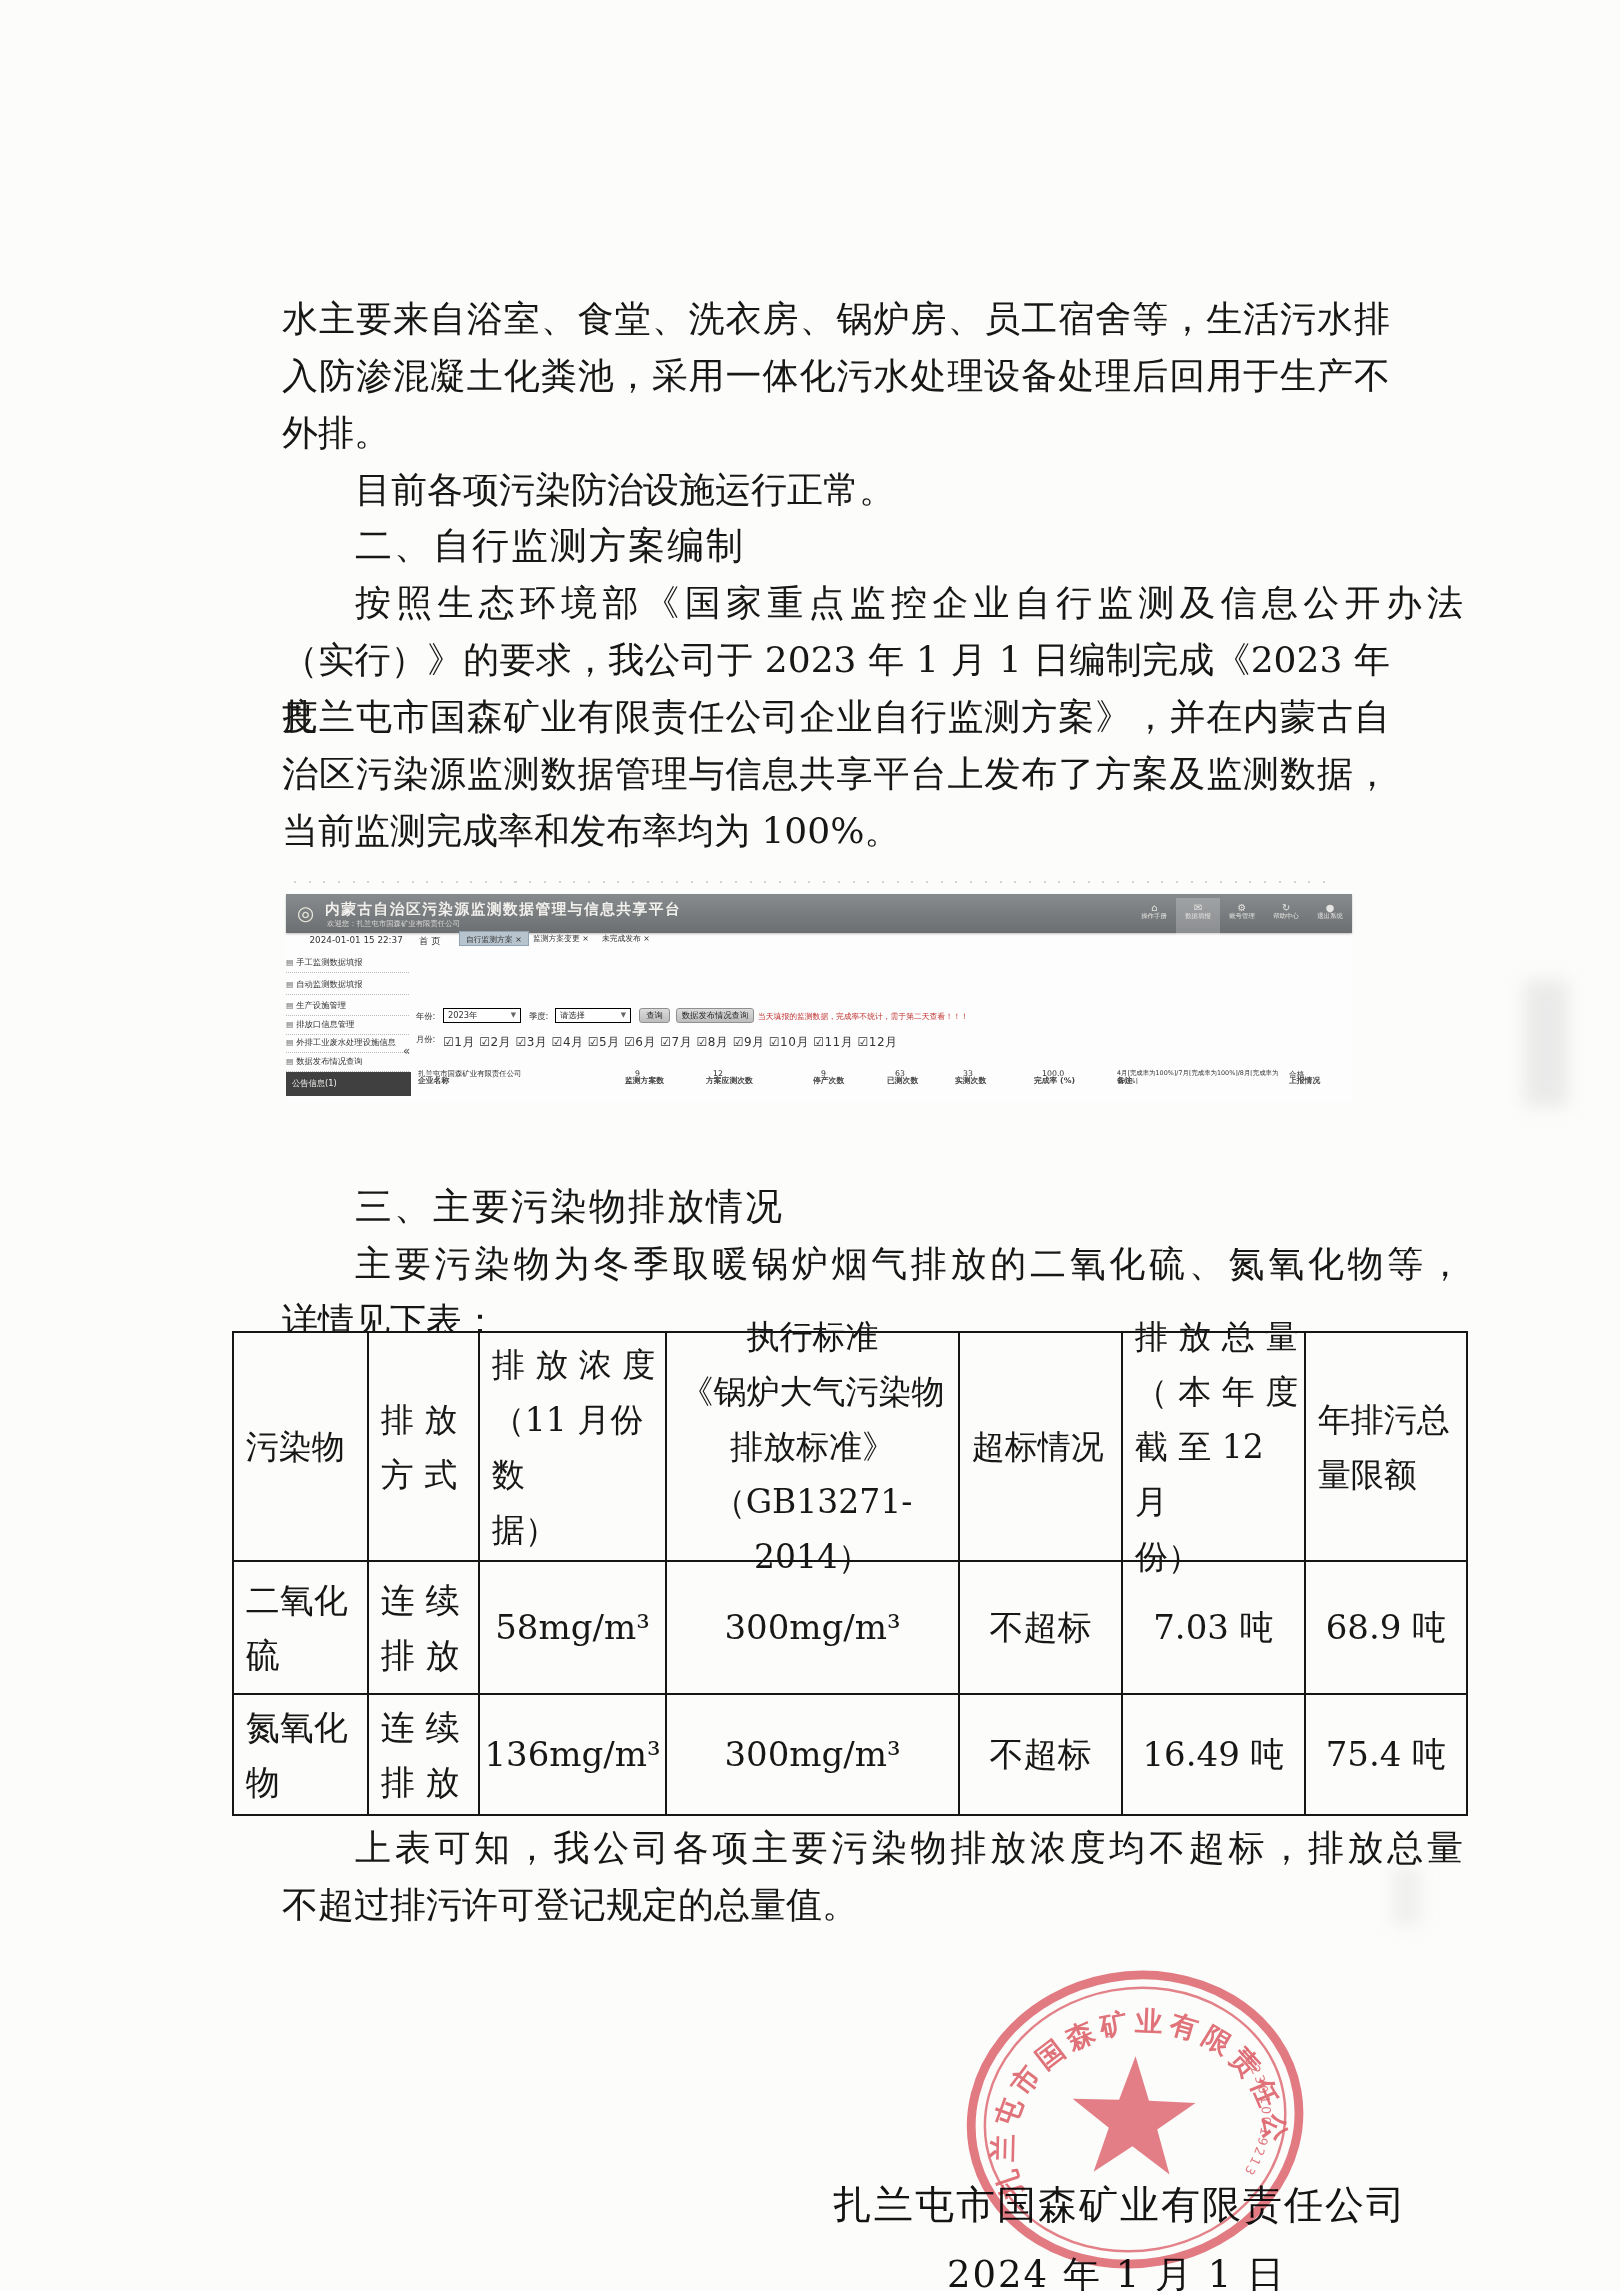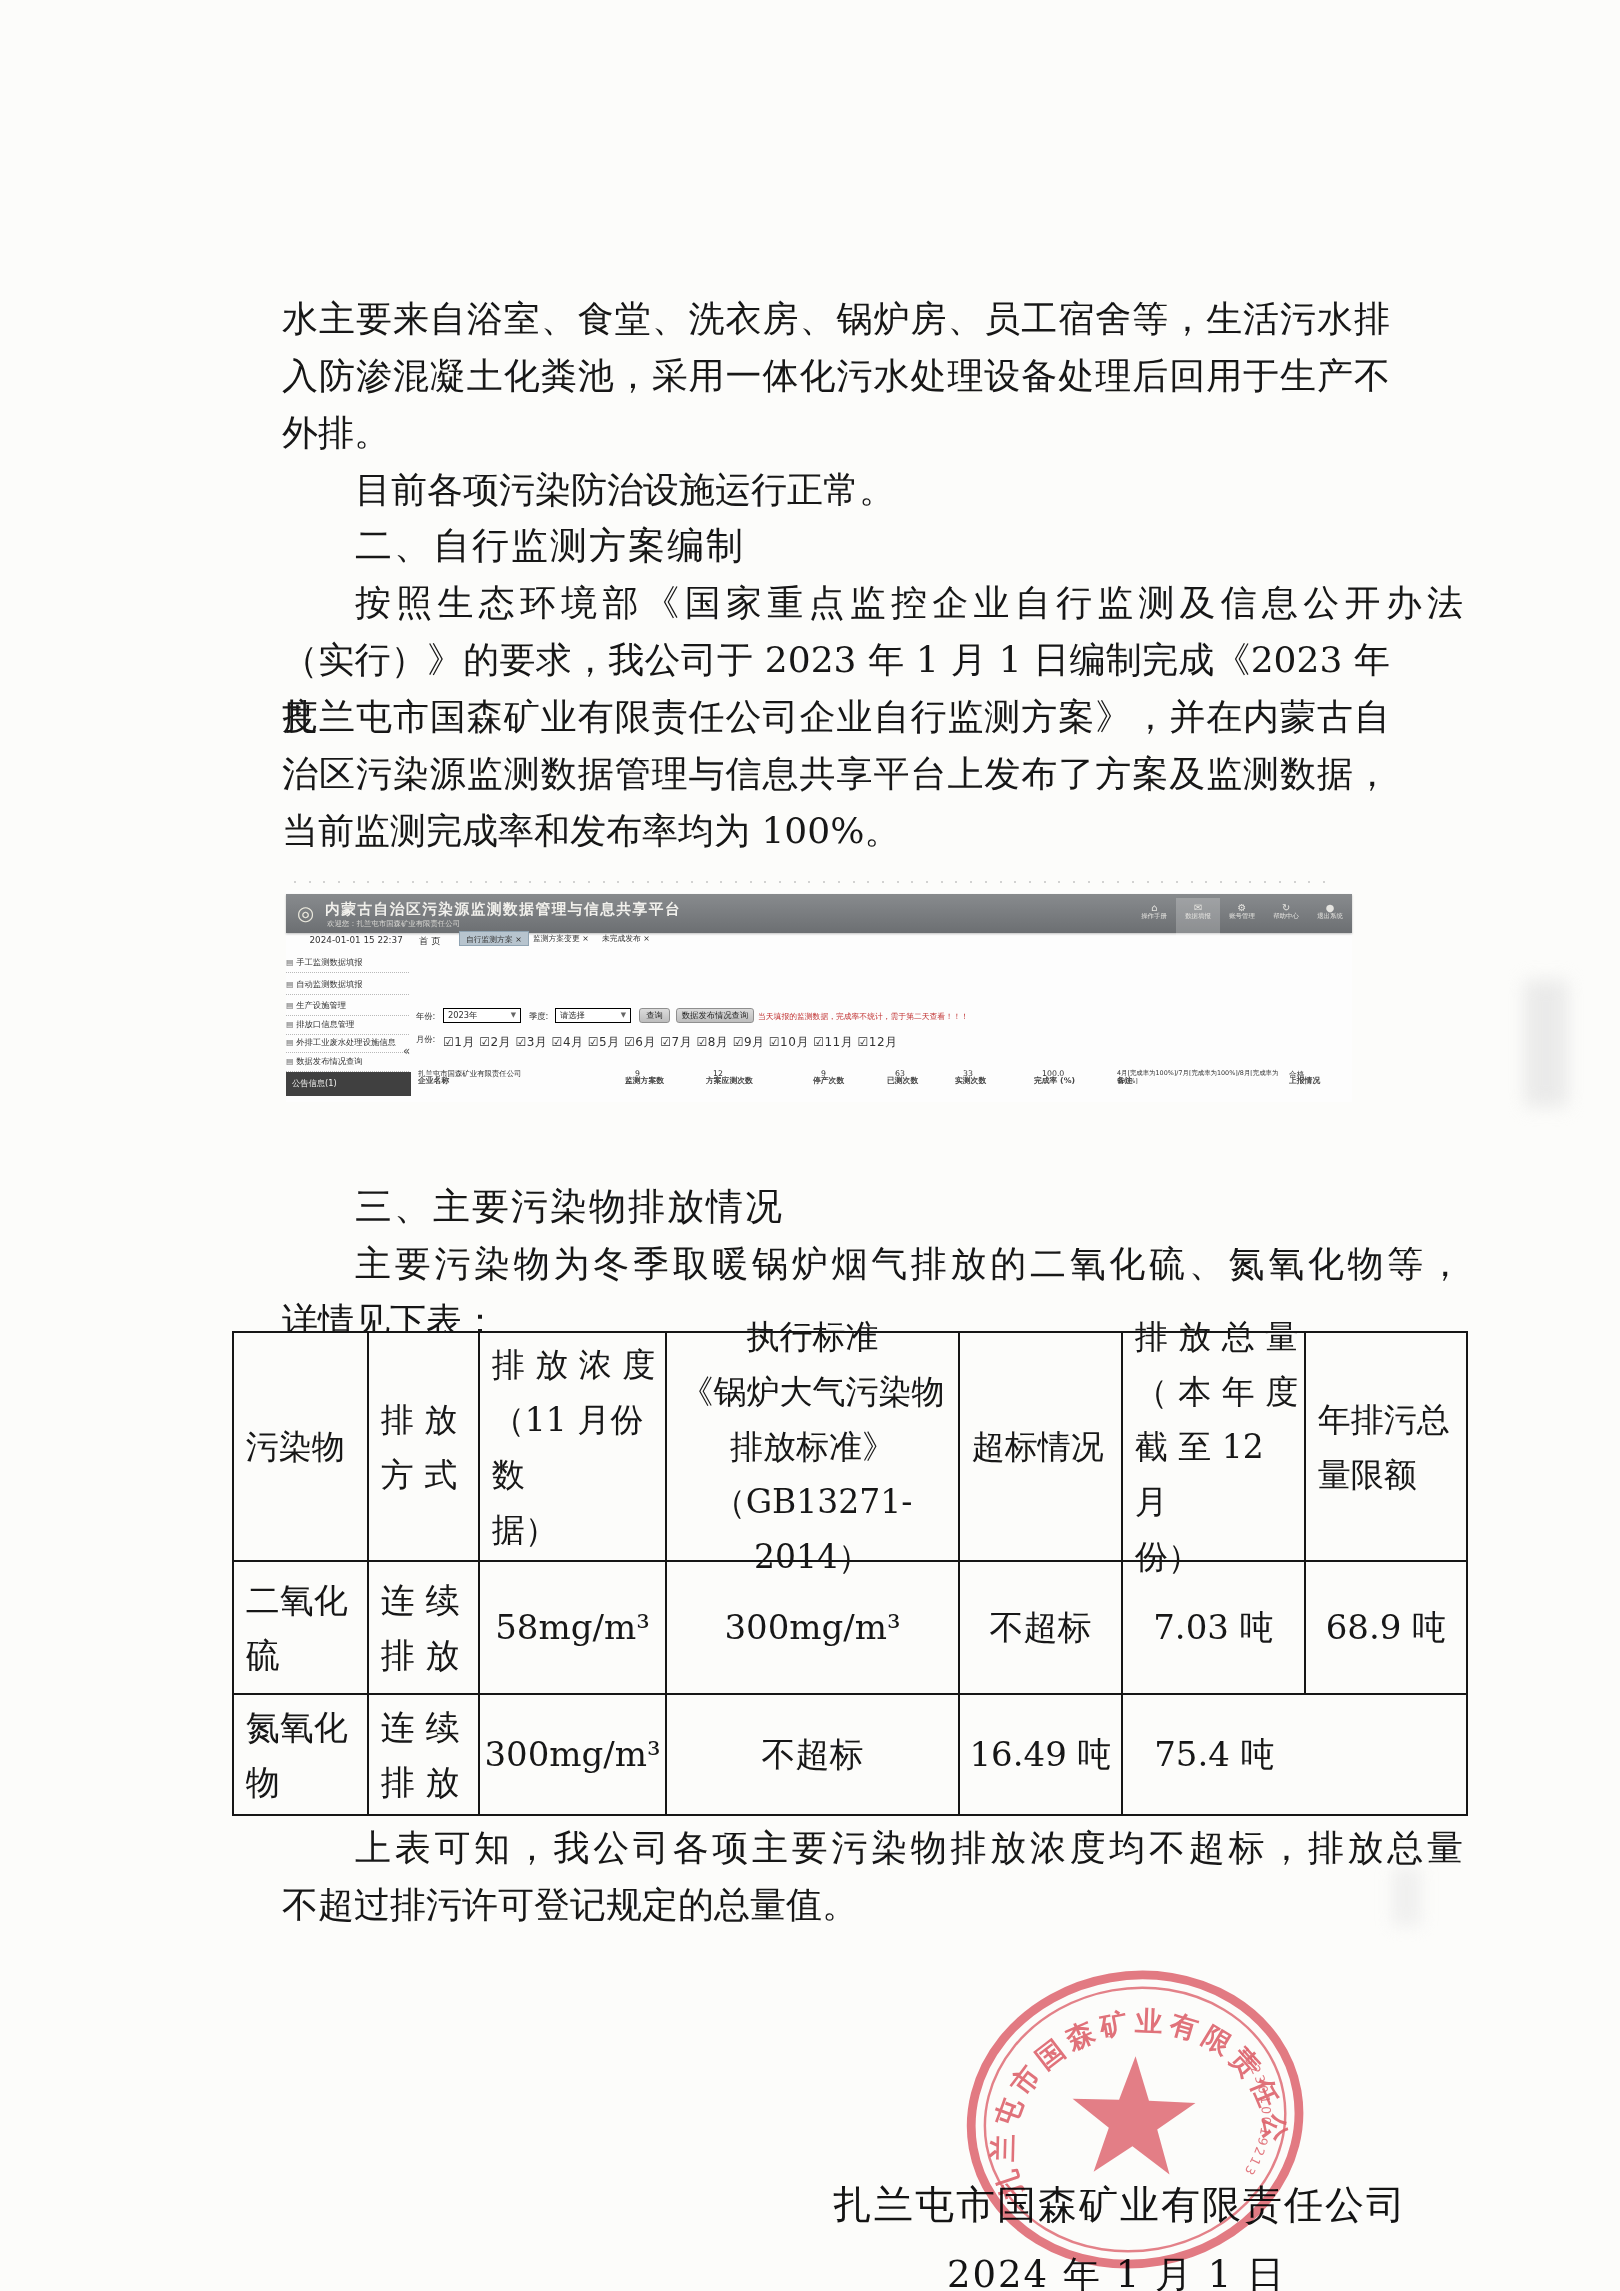--- a/index.html
+++ b/index.html
@@ -209,20 +209,21 @@
     <div class="cell data">58mg/m³</div>
     <div class="cell data">300mg/m³</div>
     <div class="cell data">不超标</div>
     <div class="cell data">7.03 吨</div>
     <div class="cell data lastcol">68.9 吨</div>
 
     <div class="cell data left lastrow">氮氧化
 物</div>
     <div class="cell data left lastrow">连 续
 排 放</div>
+    <div class="cell data lastrow">136mg/m³</div>
     <div class="cell data lastrow">300mg/m³</div>
     <div class="cell data lastrow">不超标</div>
     <div class="cell data lastrow">16.49 吨</div>
     <div class="cell data lastcol lastrow">75.4 吨</div>
   </div>
 
   <div class="tl ind just" style="top:1819px">上表可知，我公司各项主要污染物排放浓度均不超标，排放总量</div>
   <div class="tl" style="top:1876px">不超过排污许可登记规定的总量值。</div>
 
   <div class="sig">扎兰屯市国森矿业有限责任公司</div>

